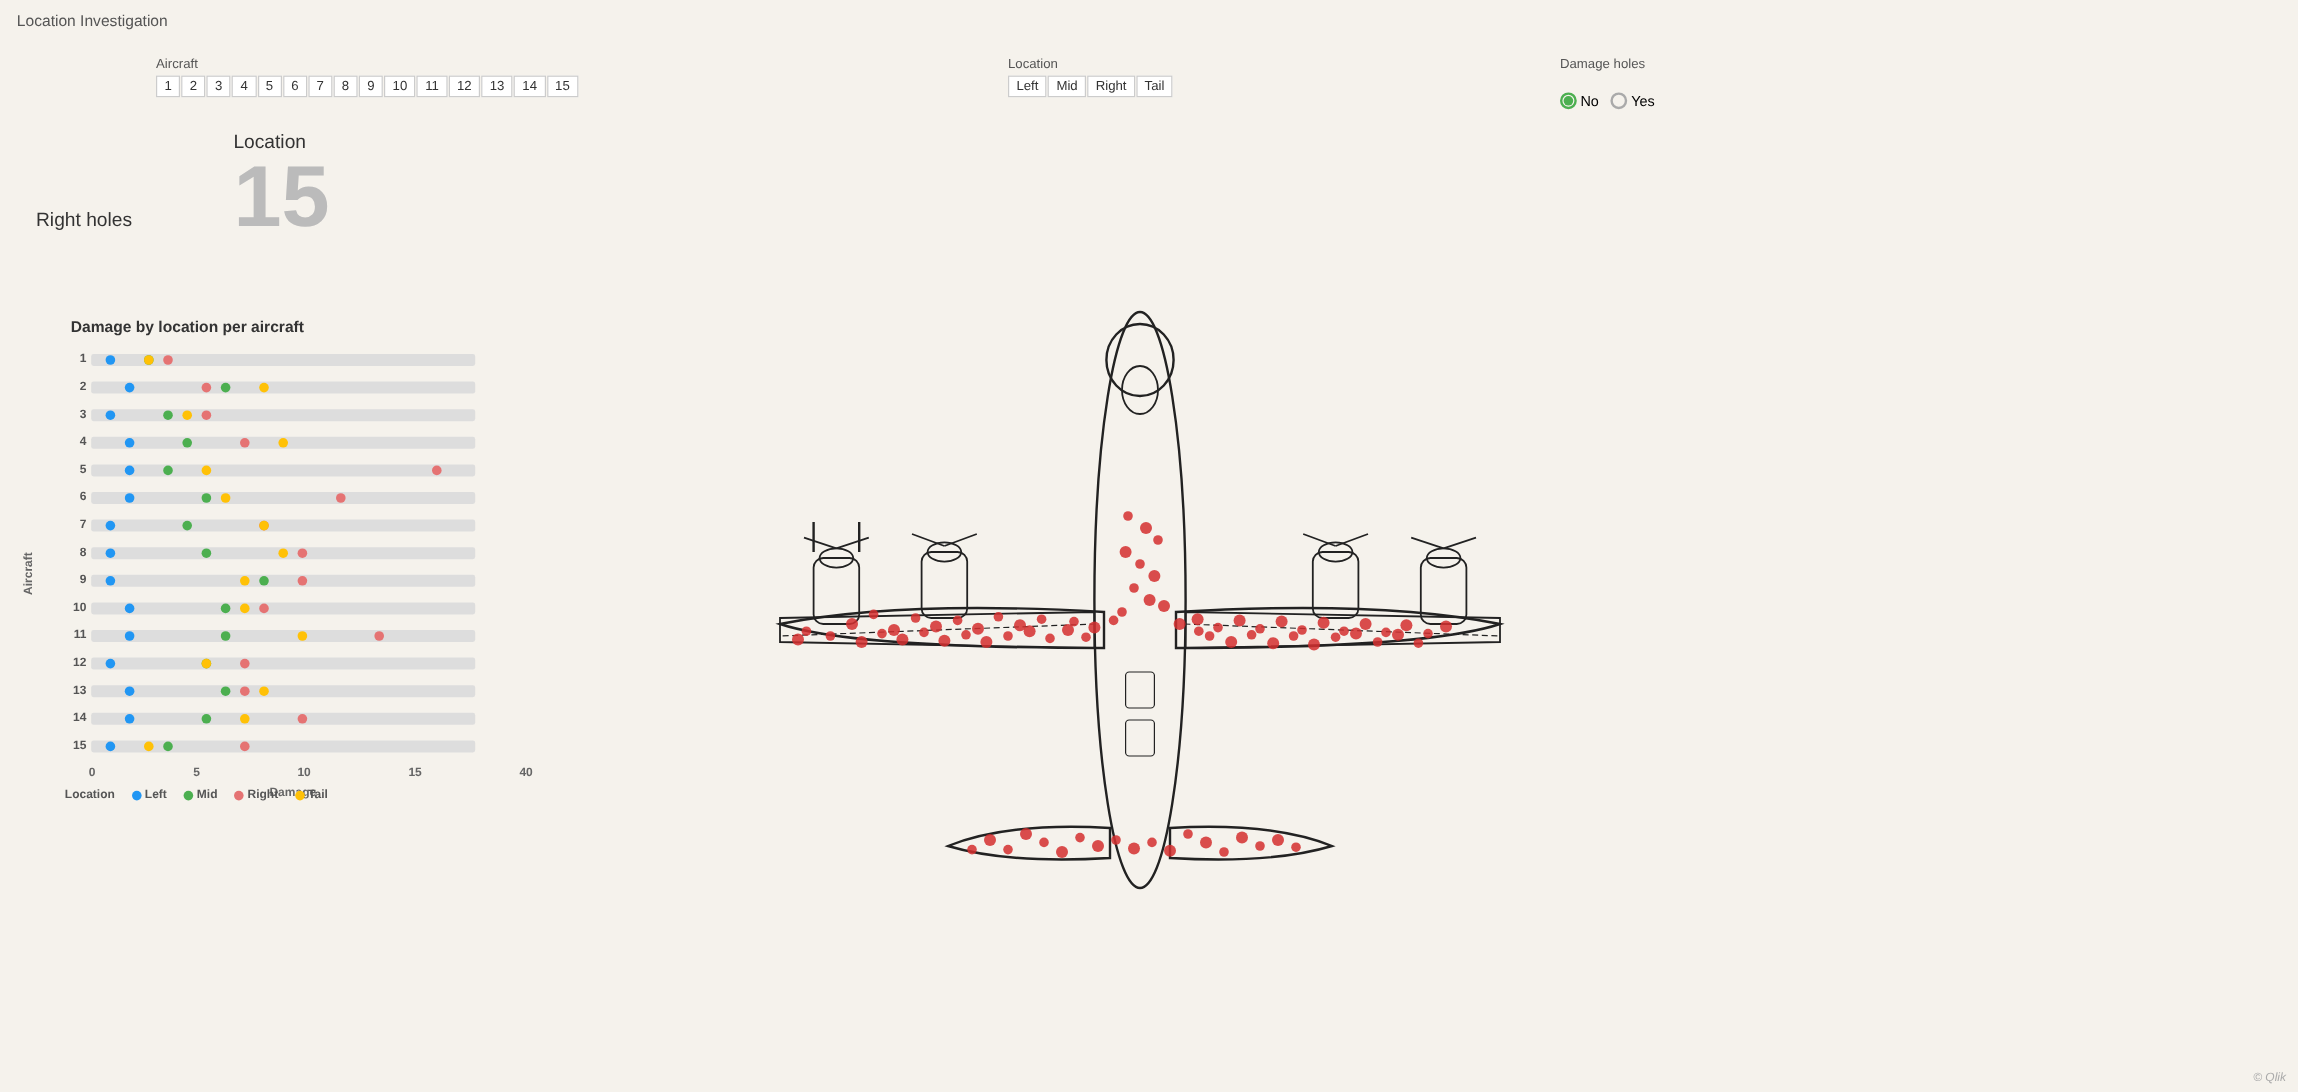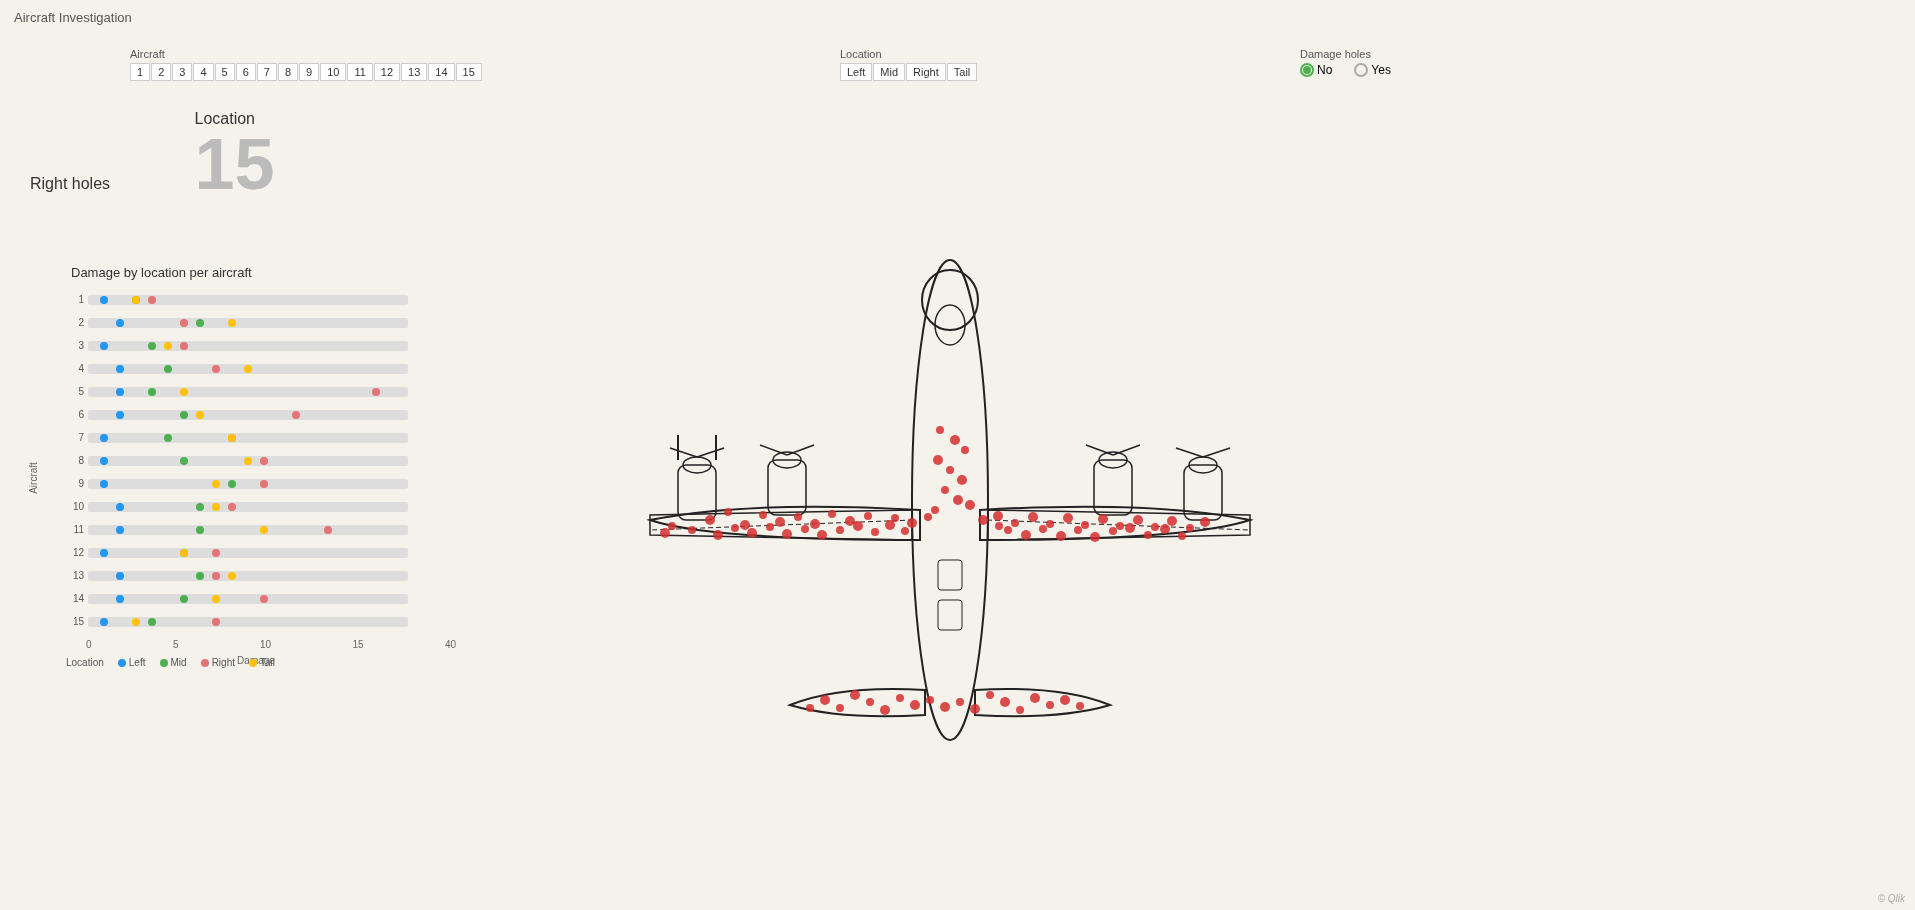--- a/index.html
+++ b/index.html
@@ -50,23 +50,23 @@
       left: 840px;
     }
     
     .damage-filter {
       position: absolute;
       top: 48px;
       left: 1300px;
     }
     .radio-group {
       display: flex;
-      gap: 22px;
+      gap: 10px;
       align-items: center;
-      margin-top: 3px;
+      margin-top: 17px;
     }
     .radio-item {
       display: flex;
       align-items: center;
       gap: 3px;
       font-size: 12px;
     }
     .radio-circle {
       width: 14px;
       height: 14px;
@@ -104,22 +104,23 @@
     .stat-value {
       font-size: 72px;
       color: #bbb;
       font-weight: bold;
       line-height: 1;
     }
     
     .chart-section {
       position: absolute;
       top: 265px;
-      left: 36px;
+      left: 24px;
       width: 420px;
+      font-weight: bold;
     }
     .chart-title {
       font-size: 13px;
       color: #333;
       margin-bottom: 8px;
       margin-left: 35px;
     }
     .chart-container {
       position: relative;
       width: 420px;
@@ -230,21 +231,21 @@
       bottom: 6px;
       right: 10px;
       font-size: 10px;
       color: #aaa;
       font-style: italic;
     }
   </style>
 </head>
 <body>
 
-<div class="app-title">Aircraft Investigation</div>
+<div class="app-title">Location Investigation</div>
 
 <div class="aircraft-filter">
   <div class="filter-label">Aircraft</div>
   <div class="filter-buttons" id="aircraft-btns">
       <button class="filter-btn">1</button>
       <button class="filter-btn">2</button>
       <button class="filter-btn">3</button>
       <button class="filter-btn">4</button>
       <button class="filter-btn">5</button>
       <button class="filter-btn">6</button>

